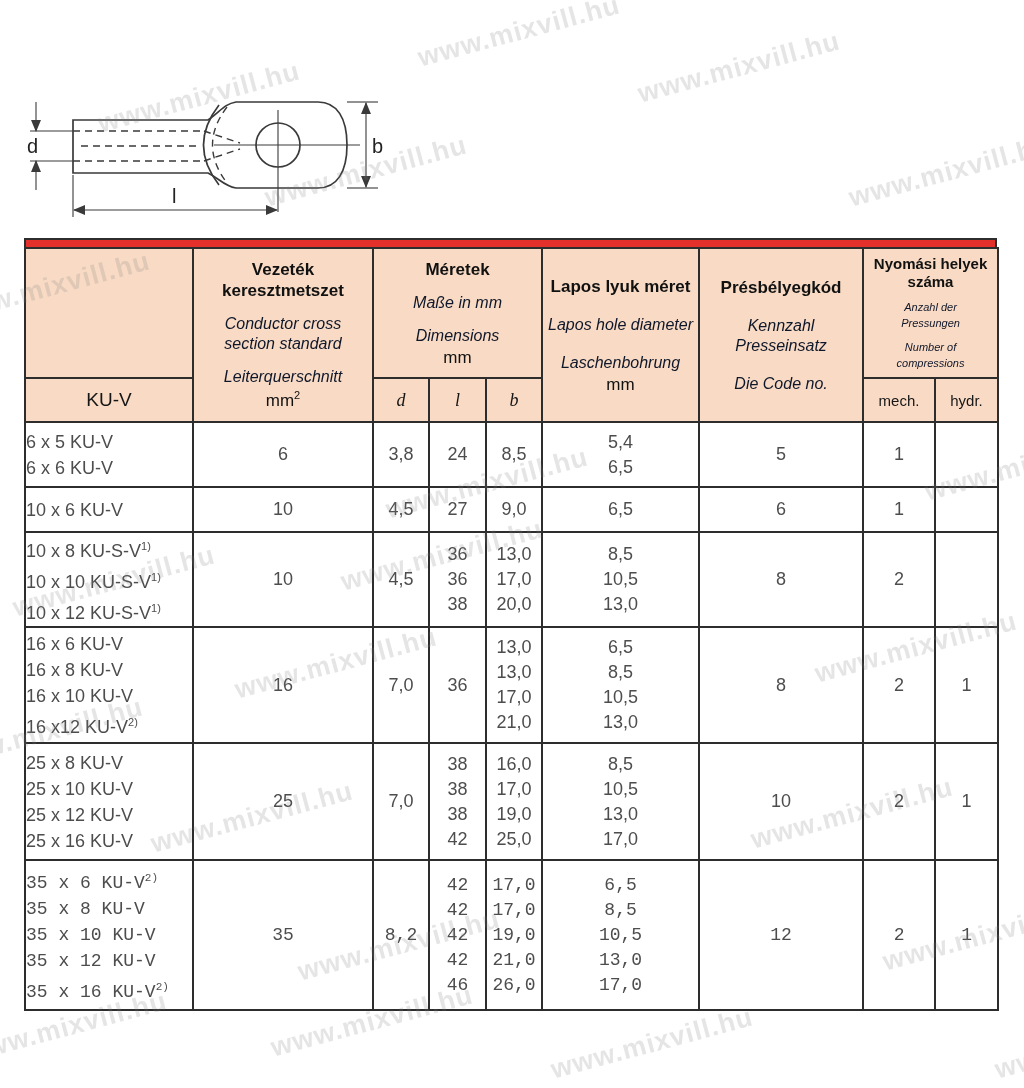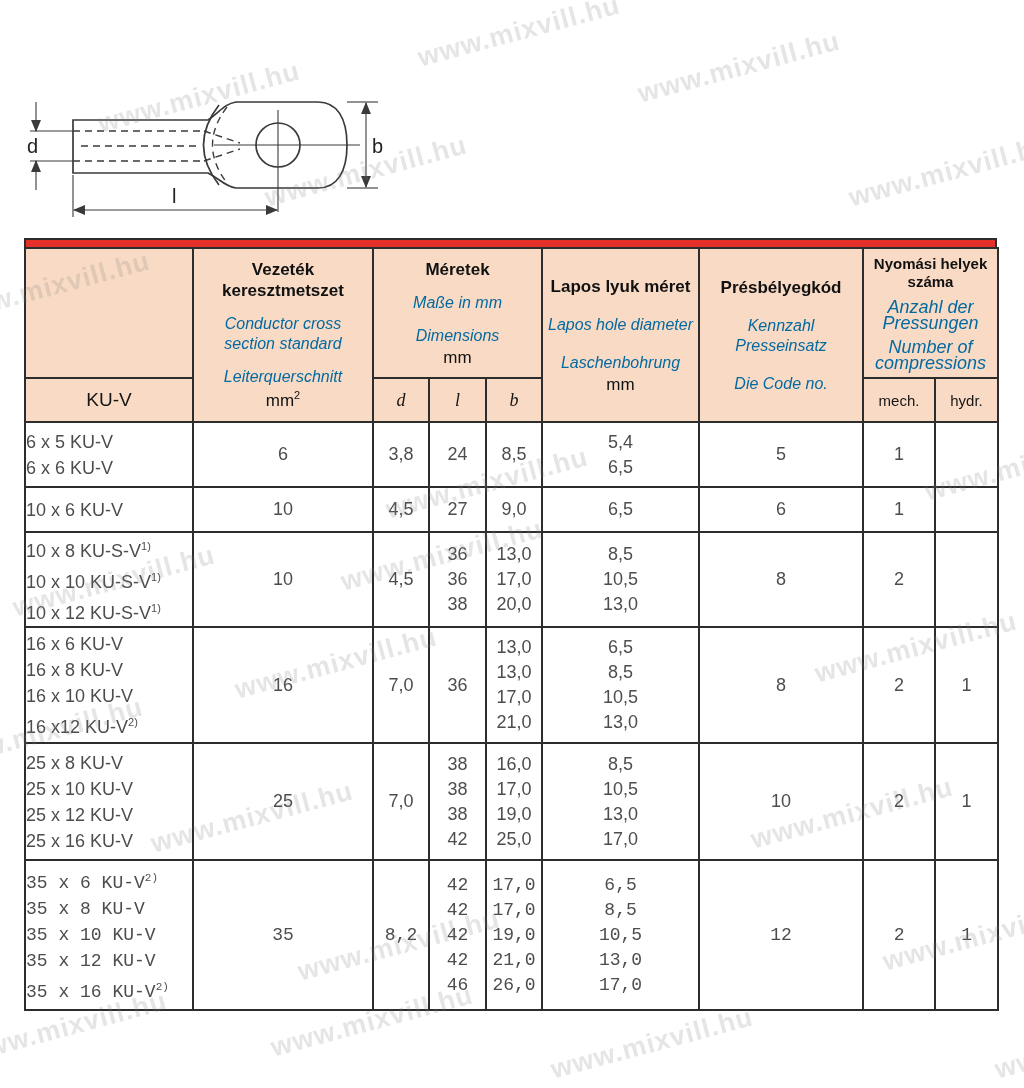--- a/index.html
+++ b/index.html
@@ -16,27 +16,27 @@
   
   .tablewrap{position:absolute;left:24px;top:238px;width:973px;}
   .redbar{height:9px;background:#e4302a;border:2px solid #2d2d2d;border-bottom:none;box-sizing:border-box;}
   table.spec{border-collapse:collapse;table-layout:fixed;width:973px;box-sizing:border-box;padding-left:8px;}
   table.spec th, table.spec td{border:2px solid #2d2d2d;padding:0;box-sizing:border-box;vertical-align:middle;}
   table.spec th{background:#f9dbc5;font-weight:normal;color:#161616;}
   table.spec td{background:#ffffff;}
 
   .hstack{display:flex;flex-direction:column;align-items:center;justify-content:center;padding:6px 2px;}
   .hb{font-weight:bold;font-size:17px;line-height:21px;text-align:center;white-space:pre-line;color:#111;}
-  .hi{font-style:italic;font-size:16px;line-height:20px;text-align:center;white-space:pre-line;color:#0369a1;}
+  .hi{font-style:italic;font-size:16px;line-height:20px;text-align:center;white-space:pre-line;color:#0f172a;}
   .gap{margin-top:13px;}
   .gap-lg{margin-top:18px;}
   .unitline{font-weight:normal;font-size:17px;color:#111;margin-top:2px;text-align:center;}
   .unitline sup{font-size:11px;}
   .small .hb{font-size:15px;line-height:18px;}
-  .small .hi{font-size:18px;line-height:16px;}
+  .small .hi{font-size:11px;line-height:16px;}
   .small .gap{margin-top:8px;}
   th.kuv{font-weight:bold;font-size:19px;color:#111;text-align:center;}
   th.dlb{font-style:italic;font-size:18px;color:#222;font-family:"Liberation Serif", serif;}
   th.mh{font-weight:bold;font-size:15px;color:#111;}
 
   td.c-name{text-align:left;padding-left:13px;font-size:18px;line-height:26px;color:#4d4d4d;}
   td.c-name sup{font-size:11px;}
   td.c-num{text-align:center;font-size:18px;color:#4d4d4d;}
   td.multi{white-space:pre-line;line-height:25px;}
 

